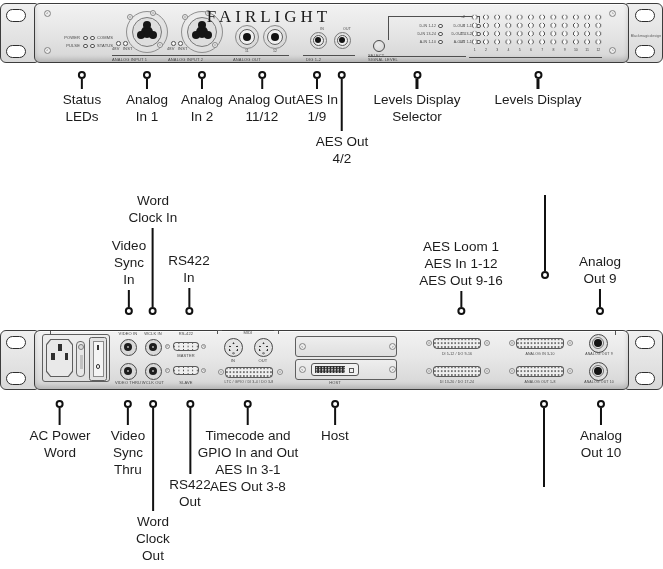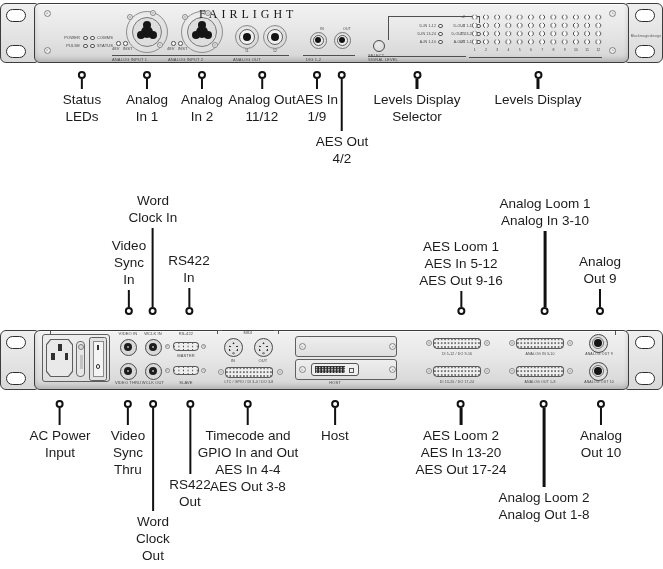--- a/index.html
+++ b/index.html
@@ -137,21 +137,21 @@
     <span class="circ xlr-pin" style="left:198px;top:21px;width:8px;height:8px"></span>
     <span class="circ xlr-pin" style="left:192px;top:31px;width:8px;height:8px"></span>
     <span class="circ xlr-pin" style="left:204px;top:31px;width:8px;height:8px"></span>
   </div>
   <span class="ledS" style="left:171px;top:41px"></span>
   <span class="ledS" style="left:178px;top:41px"></span>
   <span class="mt" style="left:167px;top:46px;word-spacing:2px">48V INST</span>
   <span class="rule" style="left:168px;top:55px;width:70px"></span>
   <span class="mt" style="left:168px;top:56.5px">ANALOG INPUT 2</span>
 
-  <span style="position:absolute;left:199px;top:6.5px;width:140px;text-align:left;font-family:'Liberation Serif',serif;font-size:12px;letter-spacing:4px;color:#191919">FAIRLIGHT</span>
+  <span style="position:absolute;left:199px;top:6.5px;width:140px;text-align:center;font-family:'Liberation Serif',serif;font-size:17px;letter-spacing:4px;color:#191919">FAIRLIGHT</span>
 
   <span class="circ fj-o" style="left:235px;top:25px"></span>
   <span class="circ fj-m" style="left:239px;top:29px"></span>
   <span class="circ fj-h" style="left:243px;top:33px"></span>
   <span class="circ fj-o" style="left:263px;top:25px"></span>
   <span class="circ fj-m" style="left:267px;top:29px"></span>
   <span class="circ fj-h" style="left:271px;top:33px"></span>
   <span class="mt mt35 mtc" style="left:247px;top:48.5px">11</span>
   <span class="mt mt35 mtc" style="left:275px;top:48.5px">12</span>
   <span class="rule" style="left:231px;top:55px;width:58px"></span>
@@ -276,28 +276,26 @@
       <span class="dot"></span>
   </div>
   <div class="callout up" style="left:189px;top:252px">
     <span class="lbl">RS422
 In</span>
     <span class="stem" style="height:19px"></span>
       <span class="dot"></span>
   </div>
   <div class="callout up" style="left:461px;top:238px">
     <span class="lbl">AES Loom 1
-AES In 5-12
+AES In 1-12
 AES Out 9-16</span>
     <span class="stem" style="height:16px"></span>
       <span class="dot"></span>
   </div>
   <div class="callout up" style="left:545px;top:195px">
-    <span class="lbl">Analog Loom 1
-Analog In 3-10</span>
     <span class="stem" style="height:76px"></span>
       <span class="dot"></span>
   </div>
   <div class="callout up" style="left:600px;top:253px">
     <span class="lbl">Analog
 Out 9</span>
     <span class="stem" style="height:18px"></span>
       <span class="dot"></span>
   </div>
 
@@ -400,21 +398,21 @@
   <span class="mt mt35 mtc" style="left:599px;top:351.5px">ANALOG OUT 9</span>
   <span class="circ trs-o" style="left:588.5px;top:361.5px"></span>
   <span class="circ trs-m" style="left:592px;top:365px"></span>
   <span class="circ trs-h" style="left:594px;top:367px"></span>
   <span class="mt mt35 mtc" style="left:599px;top:379.5px">ANALOG OUT 10</span>
 
   <div class="callout down" style="left:60px;top:400px">
     <span class="dot"></span>
       <span class="stem" style="height:17px"></span>
     <span class="lbl">AC Power
-Input</span>
+Word</span>
   </div>
   <div class="callout down" style="left:128px;top:400px">
     <span class="dot"></span>
       <span class="stem" style="height:17px"></span>
     <span class="lbl">Video
 Sync
 Thru</span>
   </div>
   <div class="callout down" style="left:153px;top:400px">
     <span class="dot"></span>
@@ -427,40 +425,31 @@
     <span class="dot"></span>
       <span class="stem" style="height:66px"></span>
     <span class="lbl">RS422
 Out</span>
   </div>
   <div class="callout down" style="left:248px;top:400px">
     <span class="dot"></span>
       <span class="stem" style="height:17px"></span>
     <span class="lbl">Timecode and
 GPIO In and Out
-AES In 4-4
+AES In 3-1
 AES Out 3-8</span>
   </div>
   <div class="callout down" style="left:335px;top:400px">
     <span class="dot"></span>
       <span class="stem" style="height:17px"></span>
     <span class="lbl">Host</span>
   </div>
-  <div class="callout down" style="left:461px;top:400px">
-    <span class="dot"></span>
-      <span class="stem" style="height:17px"></span>
-    <span class="lbl">AES Loom 2
-AES In 13-20
-AES Out 17-24</span>
-  </div>
   <div class="callout down" style="left:544px;top:400px">
     <span class="dot"></span>
       <span class="stem" style="height:79px"></span>
-    <span class="lbl">Analog Loom 2
-Analog Out 1-8</span>
   </div>
   <div class="callout down" style="left:601px;top:400px">
     <span class="dot"></span>
       <span class="stem" style="height:17px"></span>
     <span class="lbl">Analog
 Out 10</span>
   </div>
 
 </div>
 

